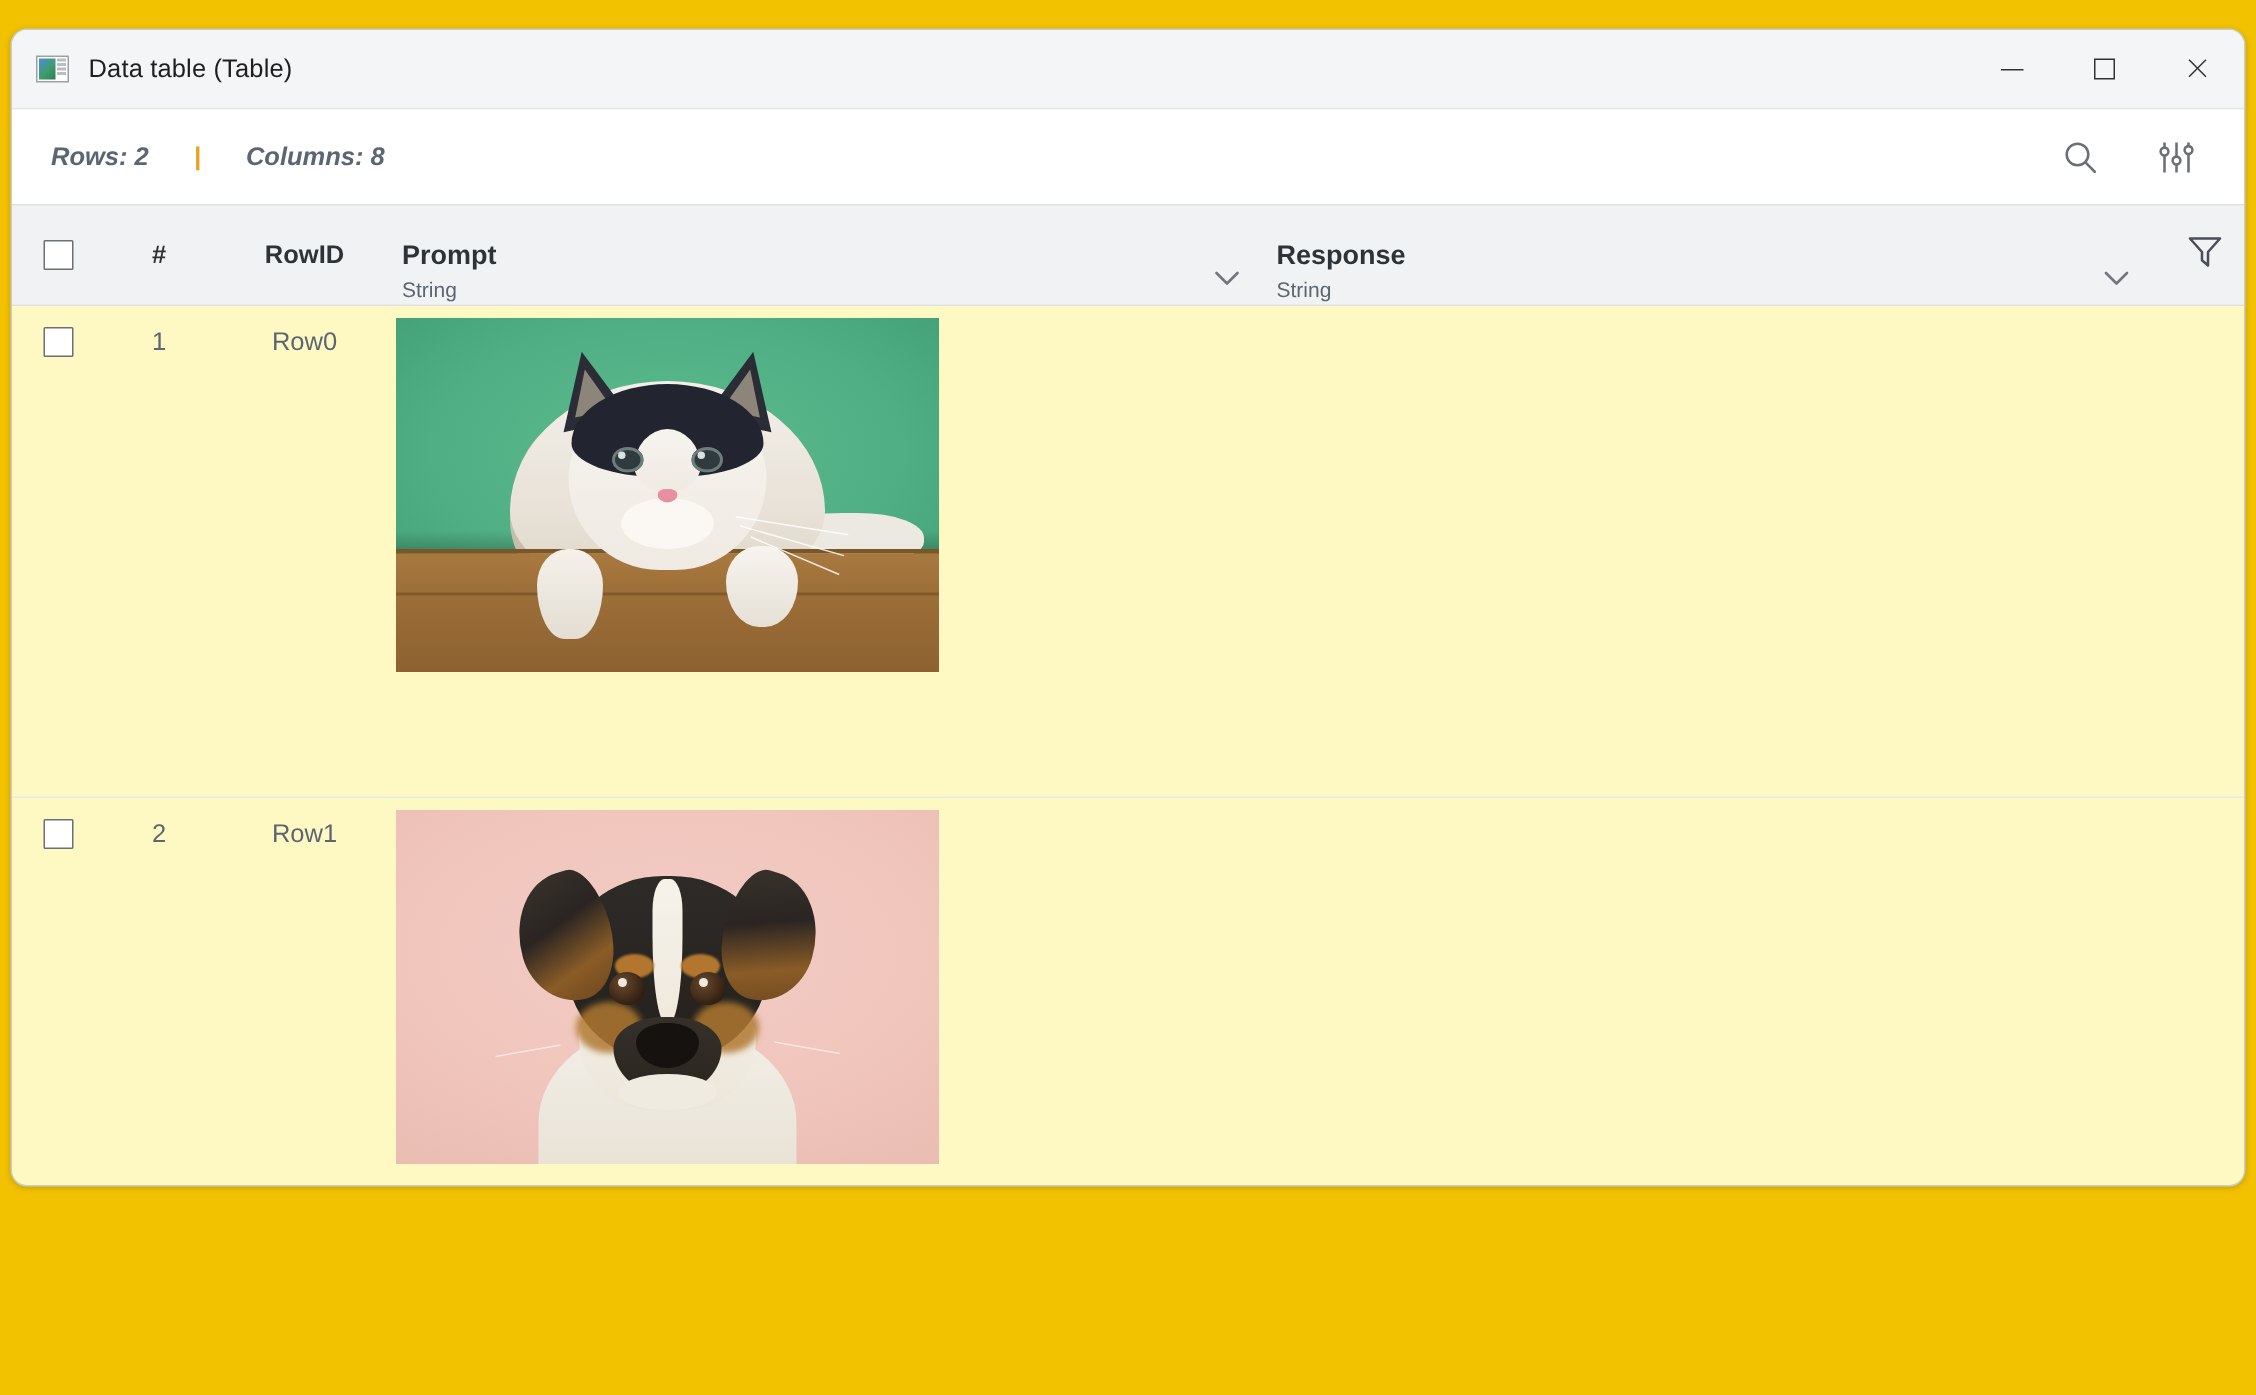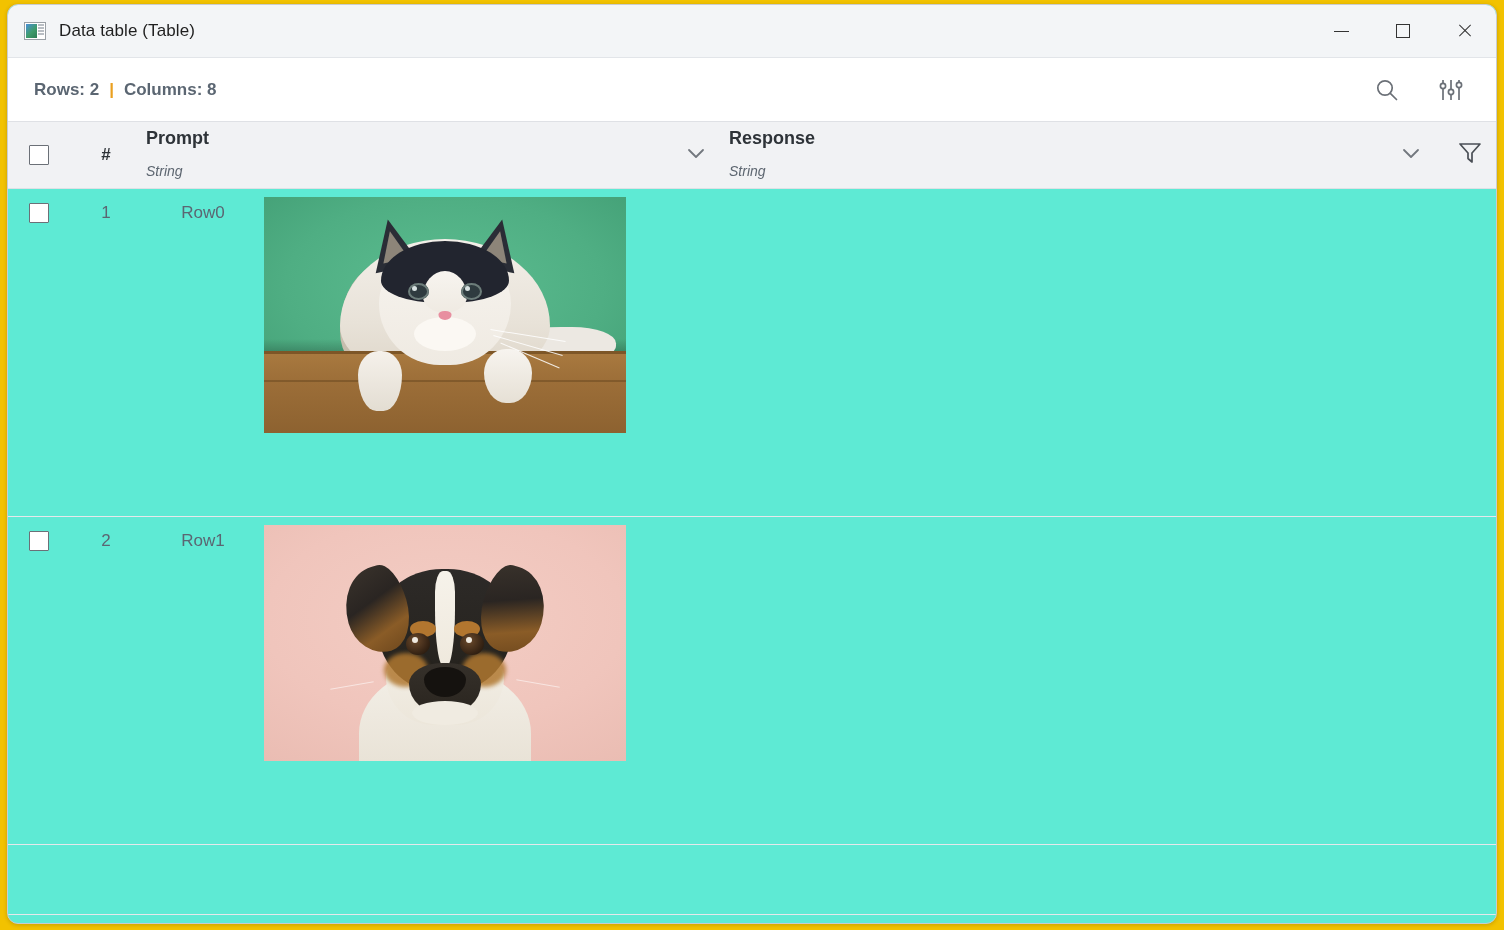--- a/index.html
+++ b/index.html
@@ -16,24 +16,24 @@
   #app-frame {
     position: absolute;
     inset: 0;
     background: #f2c200;
   }
 
   
   #window {
     position: absolute;
     left: 7px;
-    top: 4px;
+    top: 19px;
     width: 1490px;
-    height: 920px;
-    background: #5eead4;
+    height: 772px;
+    background: #fef9c3;
     border-radius: 11px;
     border: 1px solid #c9ccd1;
     box-shadow: 0 1px 4px rgba(0,0,0,0.18);
     overflow: hidden;
     display: flex;
     flex-direction: column;
   }
 
   
   #titlebar {
@@ -119,21 +119,22 @@
     align-items: center;
     padding: 0 30px 0 26px;
     background: #ffffff;
   }
   #counts {
     display: flex;
     align-items: center;
     font-size: 17px;
     font-weight: bold;
     color: #5b6672;
-    gap: 10px;
+    gap: 30px;
+    font-style: italic;
   }
   #counts .sep {
     color: #eaa020;
     font-weight: bold;
   }
   #infobar-actions {
     margin-left: auto;
     display: flex;
     align-items: center;
     gap: 34px;
@@ -182,30 +183,29 @@
   #thead .c-rowid { justify-content: center; padding: 0; }
 
   .hdr-title {
     font-size: 18px;
     font-weight: bold;
     color: #2e3338;
     line-height: 1.1;
   }
   .hdr-sub {
     font-size: 14px;
-    font-style: italic;
     color: #5d6670;
     line-height: 1.35;
-    margin-top: 14px;
+    margin-top: 3px;
   }
   .hdr-stack { display: flex; flex-direction: column; justify-content: center; }
 
   .col-head {
     display: flex;
-    align-items: center;
+    align-items: flex-end;
     width: 100%;
     height: 100%;
   }
   .col-head .chev { margin-left: auto; margin-right: 16px; }
 
   .hdr-label {
     font-size: 17px;
     font-weight: bold;
     color: #2e3338;
   }
@@ -625,20 +625,23 @@
       <div id="thead">
 
         <div class="cell c-check">
           <span class="chk"></span>
         </div>
 
         <div class="cell c-num">
           <span class="hdr-label">#</span>
         </div>
 
+        <div class="cell c-rowid">
+          <span class="hdr-label">RowID</span>
+        </div>
 
         <div class="cell c-prompt">
           <div class="col-head">
             <div class="hdr-stack">
               <span class="hdr-title">Prompt</span>
               <span class="hdr-sub">String</span>
             </div>
             <span class="chev">
               <svg width="26" height="26" viewBox="0 0 26 26">
                 <polyline points="6,10 13,17 20,10" fill="none" stroke="#72777e" stroke-width="1.8" stroke-linecap="round" stroke-linejoin="round"></polyline>

